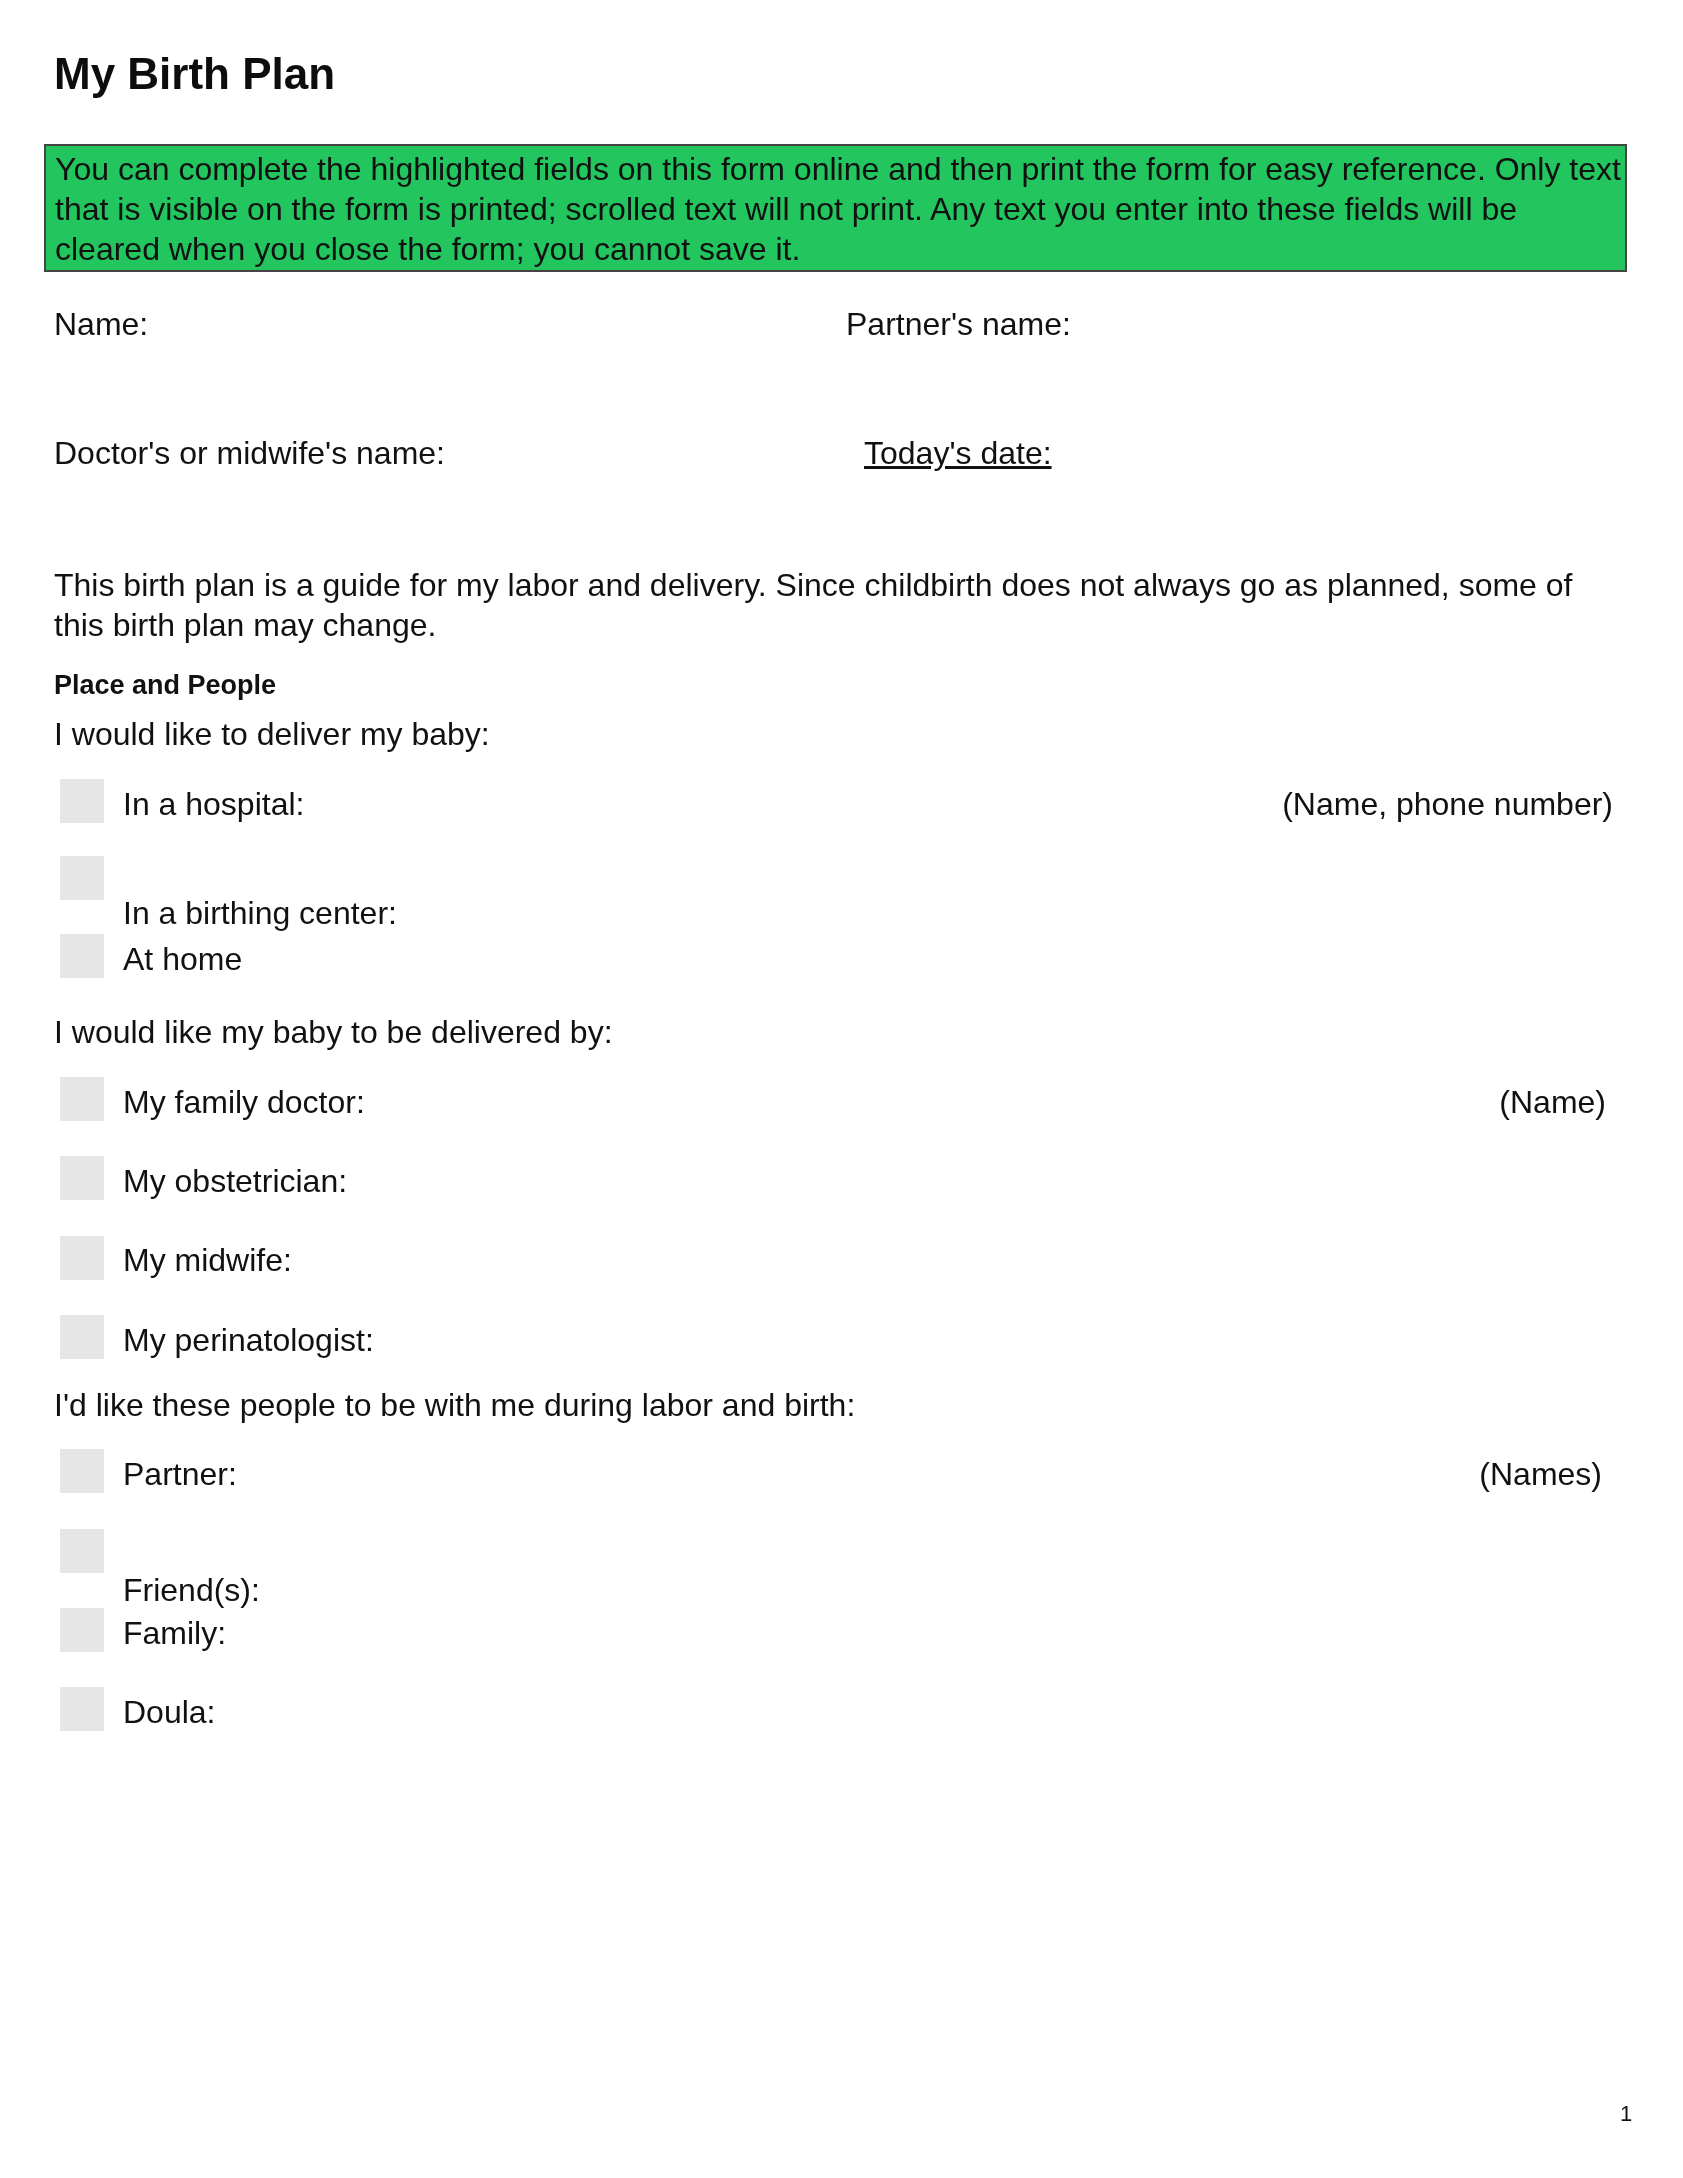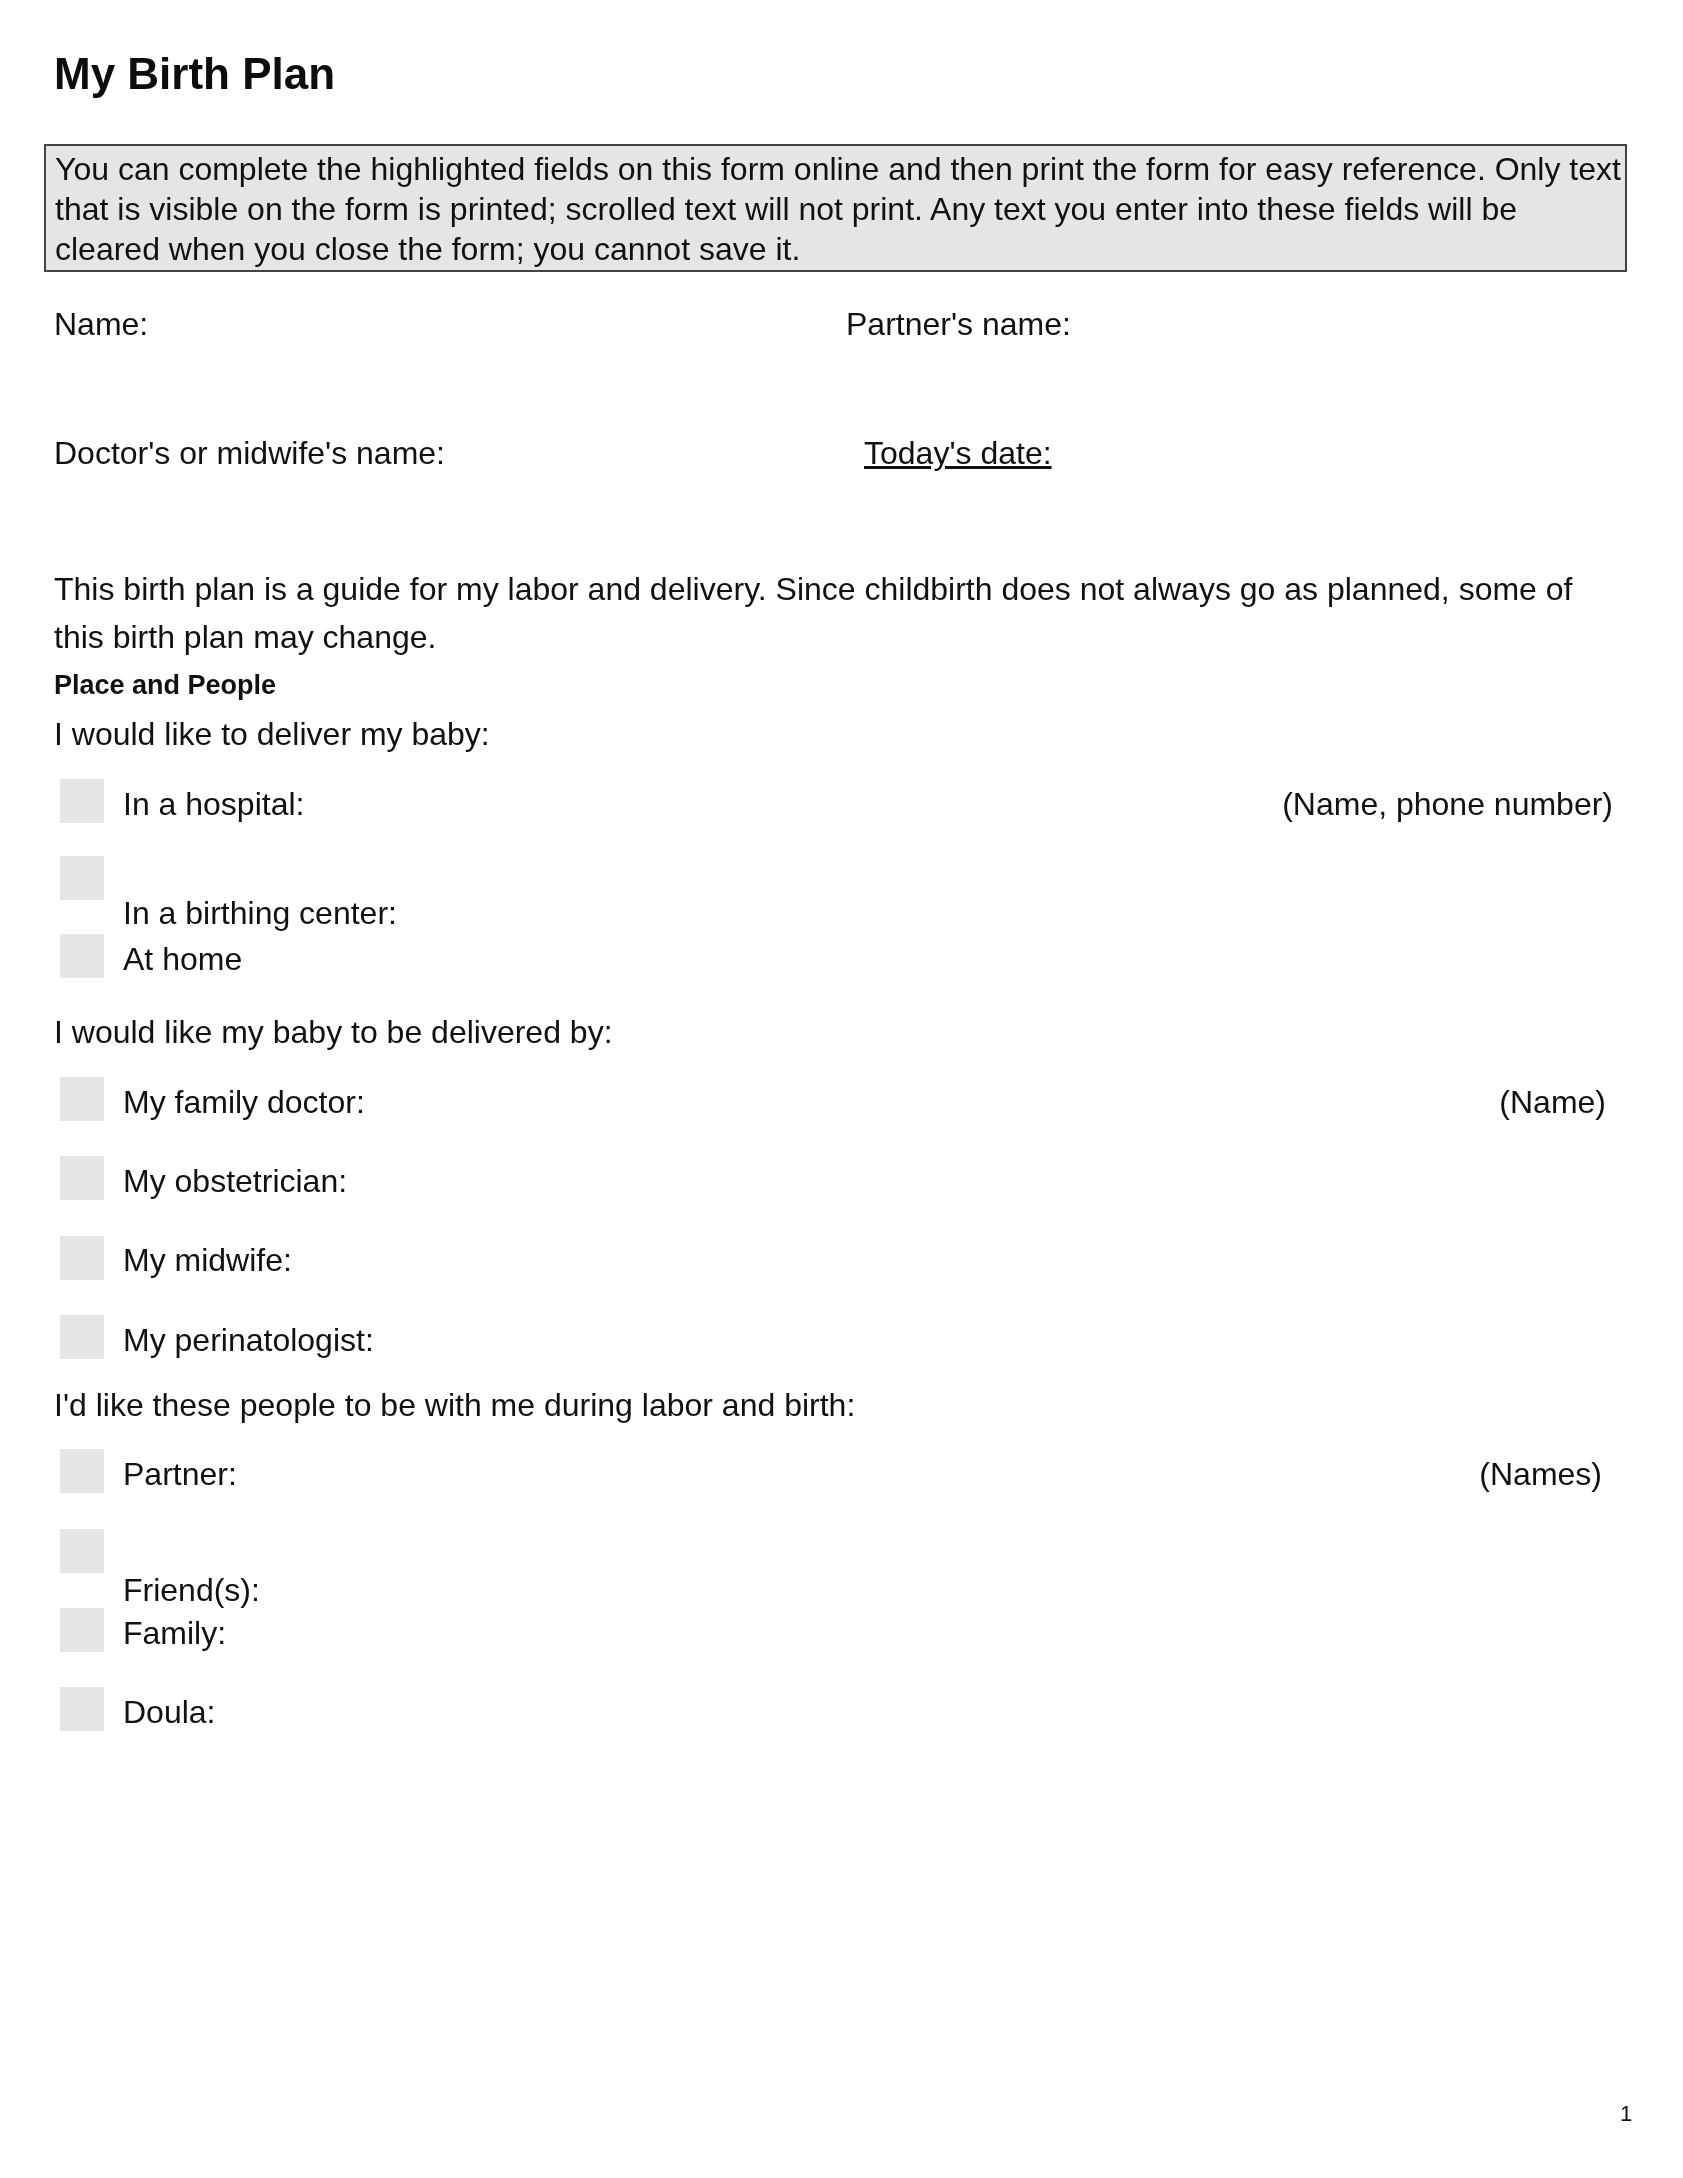--- a/index.html
+++ b/index.html
@@ -24,21 +24,21 @@
       line-height: 51px;
       color: #0d0d0d;
       text-align: right;
     }
     .notice {
       position: absolute;
       left: 44px;
       top: 144px;
       width: 1583px;
       height: 128px;
-      background: #e5e5e5;
+      background: #22c55e;
       border: 2px solid #444444;
       box-sizing: border-box;
     }
     .notice-text {
       position: absolute;
       left: 9px;
       top: 3px;
       width: 1574px;
       font-size: 32px;
       line-height: 40px;
@@ -48,21 +48,21 @@
     .label {
       font-size: 32px;
       line-height: 38px;
     }
     .para {
       position: absolute;
       left: 54px;
       top: 565px;
       width: 1574px;
       font-size: 32px;
-      line-height: 48px;
+      line-height: 40px;
       white-space: normal;
     }
     .heading {
       font-size: 27px;
       font-weight: bold;
       line-height: 38px;
     }
     .checkbox {
       position: absolute;
       width: 44px;

